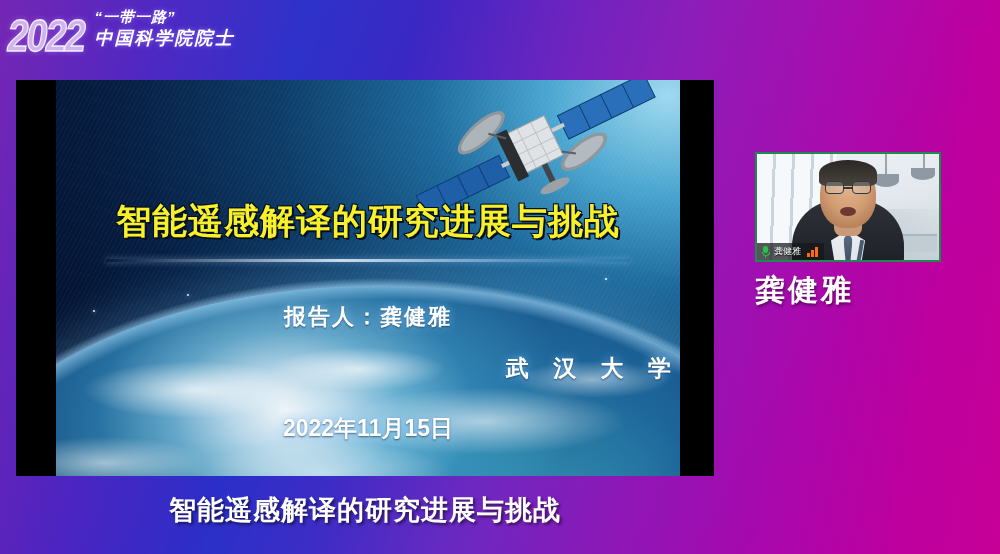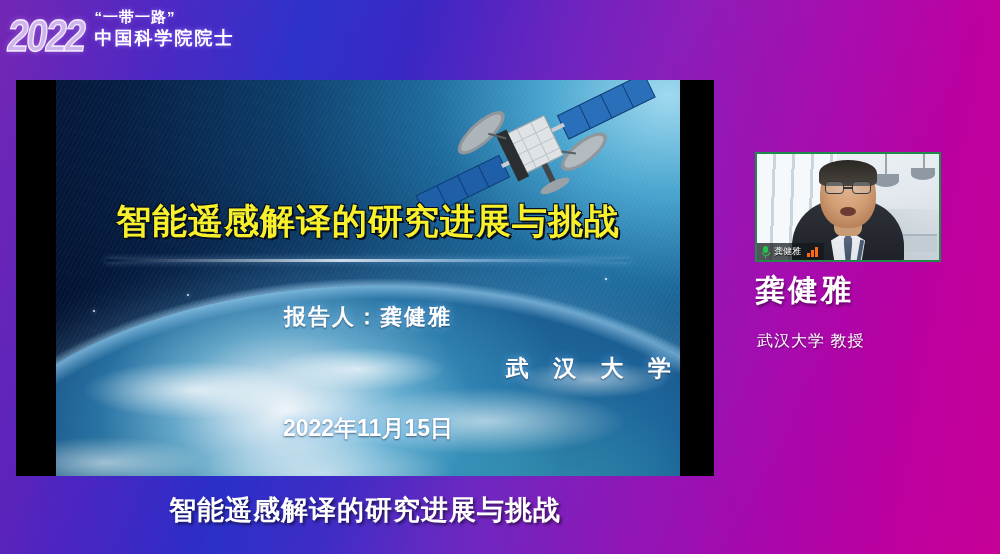--- a/index.html
+++ b/index.html
@@ -42,21 +42,21 @@
     font-size: 38px; font-weight: bold;
     letter-spacing: -2px;
     color: rgba(214,190,240,0.92);
     -webkit-text-stroke: 1.2px rgba(255,255,255,0.85);
     text-shadow: 0 0 6px rgba(180,130,240,0.7);
     transform: skewX(-8deg) scaleY(1.18);
     transform-origin: left top;
     line-height: 1;
     padding-top: 6px;
   }
-  #logo .words { padding-top: 2px; }
+  #logo .words { padding-top: 2px; font-style: italic; }
   #logo .slogan {
     font-size: 15px; font-weight: bold; color: #ffffff;
     letter-spacing: 1px; line-height: 1.25;
     text-shadow: 0 0 5px rgba(160,120,255,0.8);
   }
   #logo .conf {
     font-size: 18px; font-weight: bold; color: #ffffff;
     letter-spacing: 2px; line-height: 1.25;
     text-shadow: 0 0 5px rgba(160,120,255,0.8);
   }
@@ -421,16 +421,15 @@
       <span class="bars">
           <b></b>
           <b></b>
           <b></b>
         </span>
     </div>
   </div>
 
   <div id="speaker-name">龚健雅</div>
   <div id="speaker-affiliations">
-    <div>武汉大学 教授</div>
   </div>
 
 </div>
 
 </body></html>

